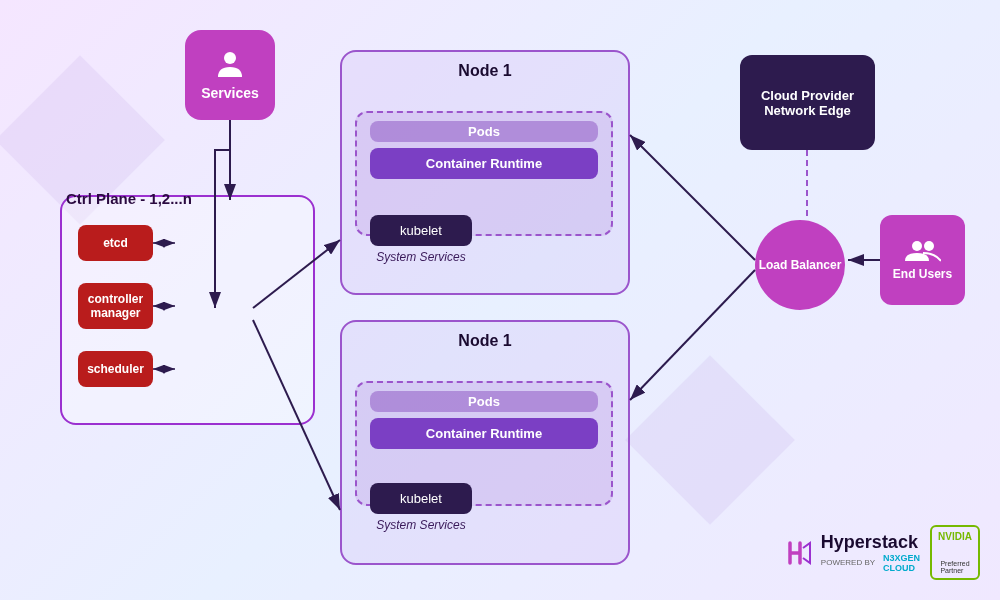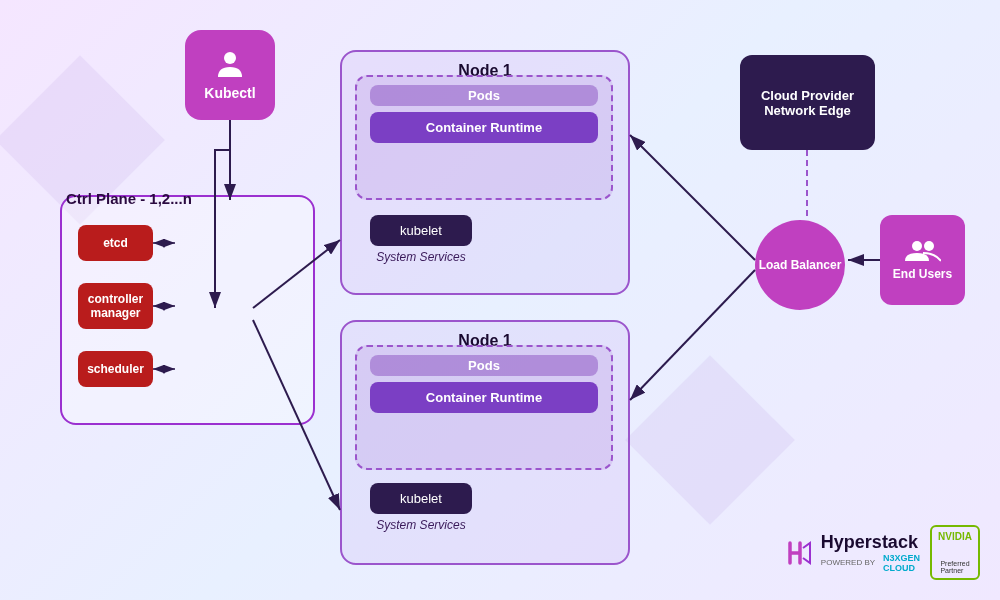--- a/index.html
+++ b/index.html
@@ -154,20 +154,21 @@
       position: absolute;
       border: 2px dashed #9b55cc;
       border-radius: 12px;
       background: rgba(180, 140, 220, 0.25);
       display: flex;
       flex-direction: column;
       align-items: center;
       justify-content: flex-start;
       padding-top: 8px;
       gap: 6px;
+      margin-top: 36px;
     }
 
     .pods-area-top {
       left: 355px;
       top: 75px;
       width: 258px;
       height: 125px;
     }
 
     .pods-area-bottom {
@@ -350,21 +351,21 @@
 
   <div class="bg-diamond" style="right: 230px; top: 380px;"></div>
   <div class="bg-diamond" style="left: 20px; top: 80px;"></div>
 
   <div class="kubectl-box">
 
     <svg width="32" height="32" viewBox="0 0 32 32">
       <circle cx="16" cy="9" r="6" fill="white"></circle>
       <path d="M4 28 Q4 18 16 18 Q28 18 28 28" fill="white"></path>
     </svg>
-    <span>Kubectl</span>
+    <span>Services</span>
   </div>
 
   <div class="ctrl-plane-box"></div>
   <div class="ctrl-plane-title">Ctrl Plane - 1,2...n</div>
 
   <div class="small-dark-box etcd-box">
     <span>etcd</span>
   </div>
 
   <div class="small-dark-box controller-box">

